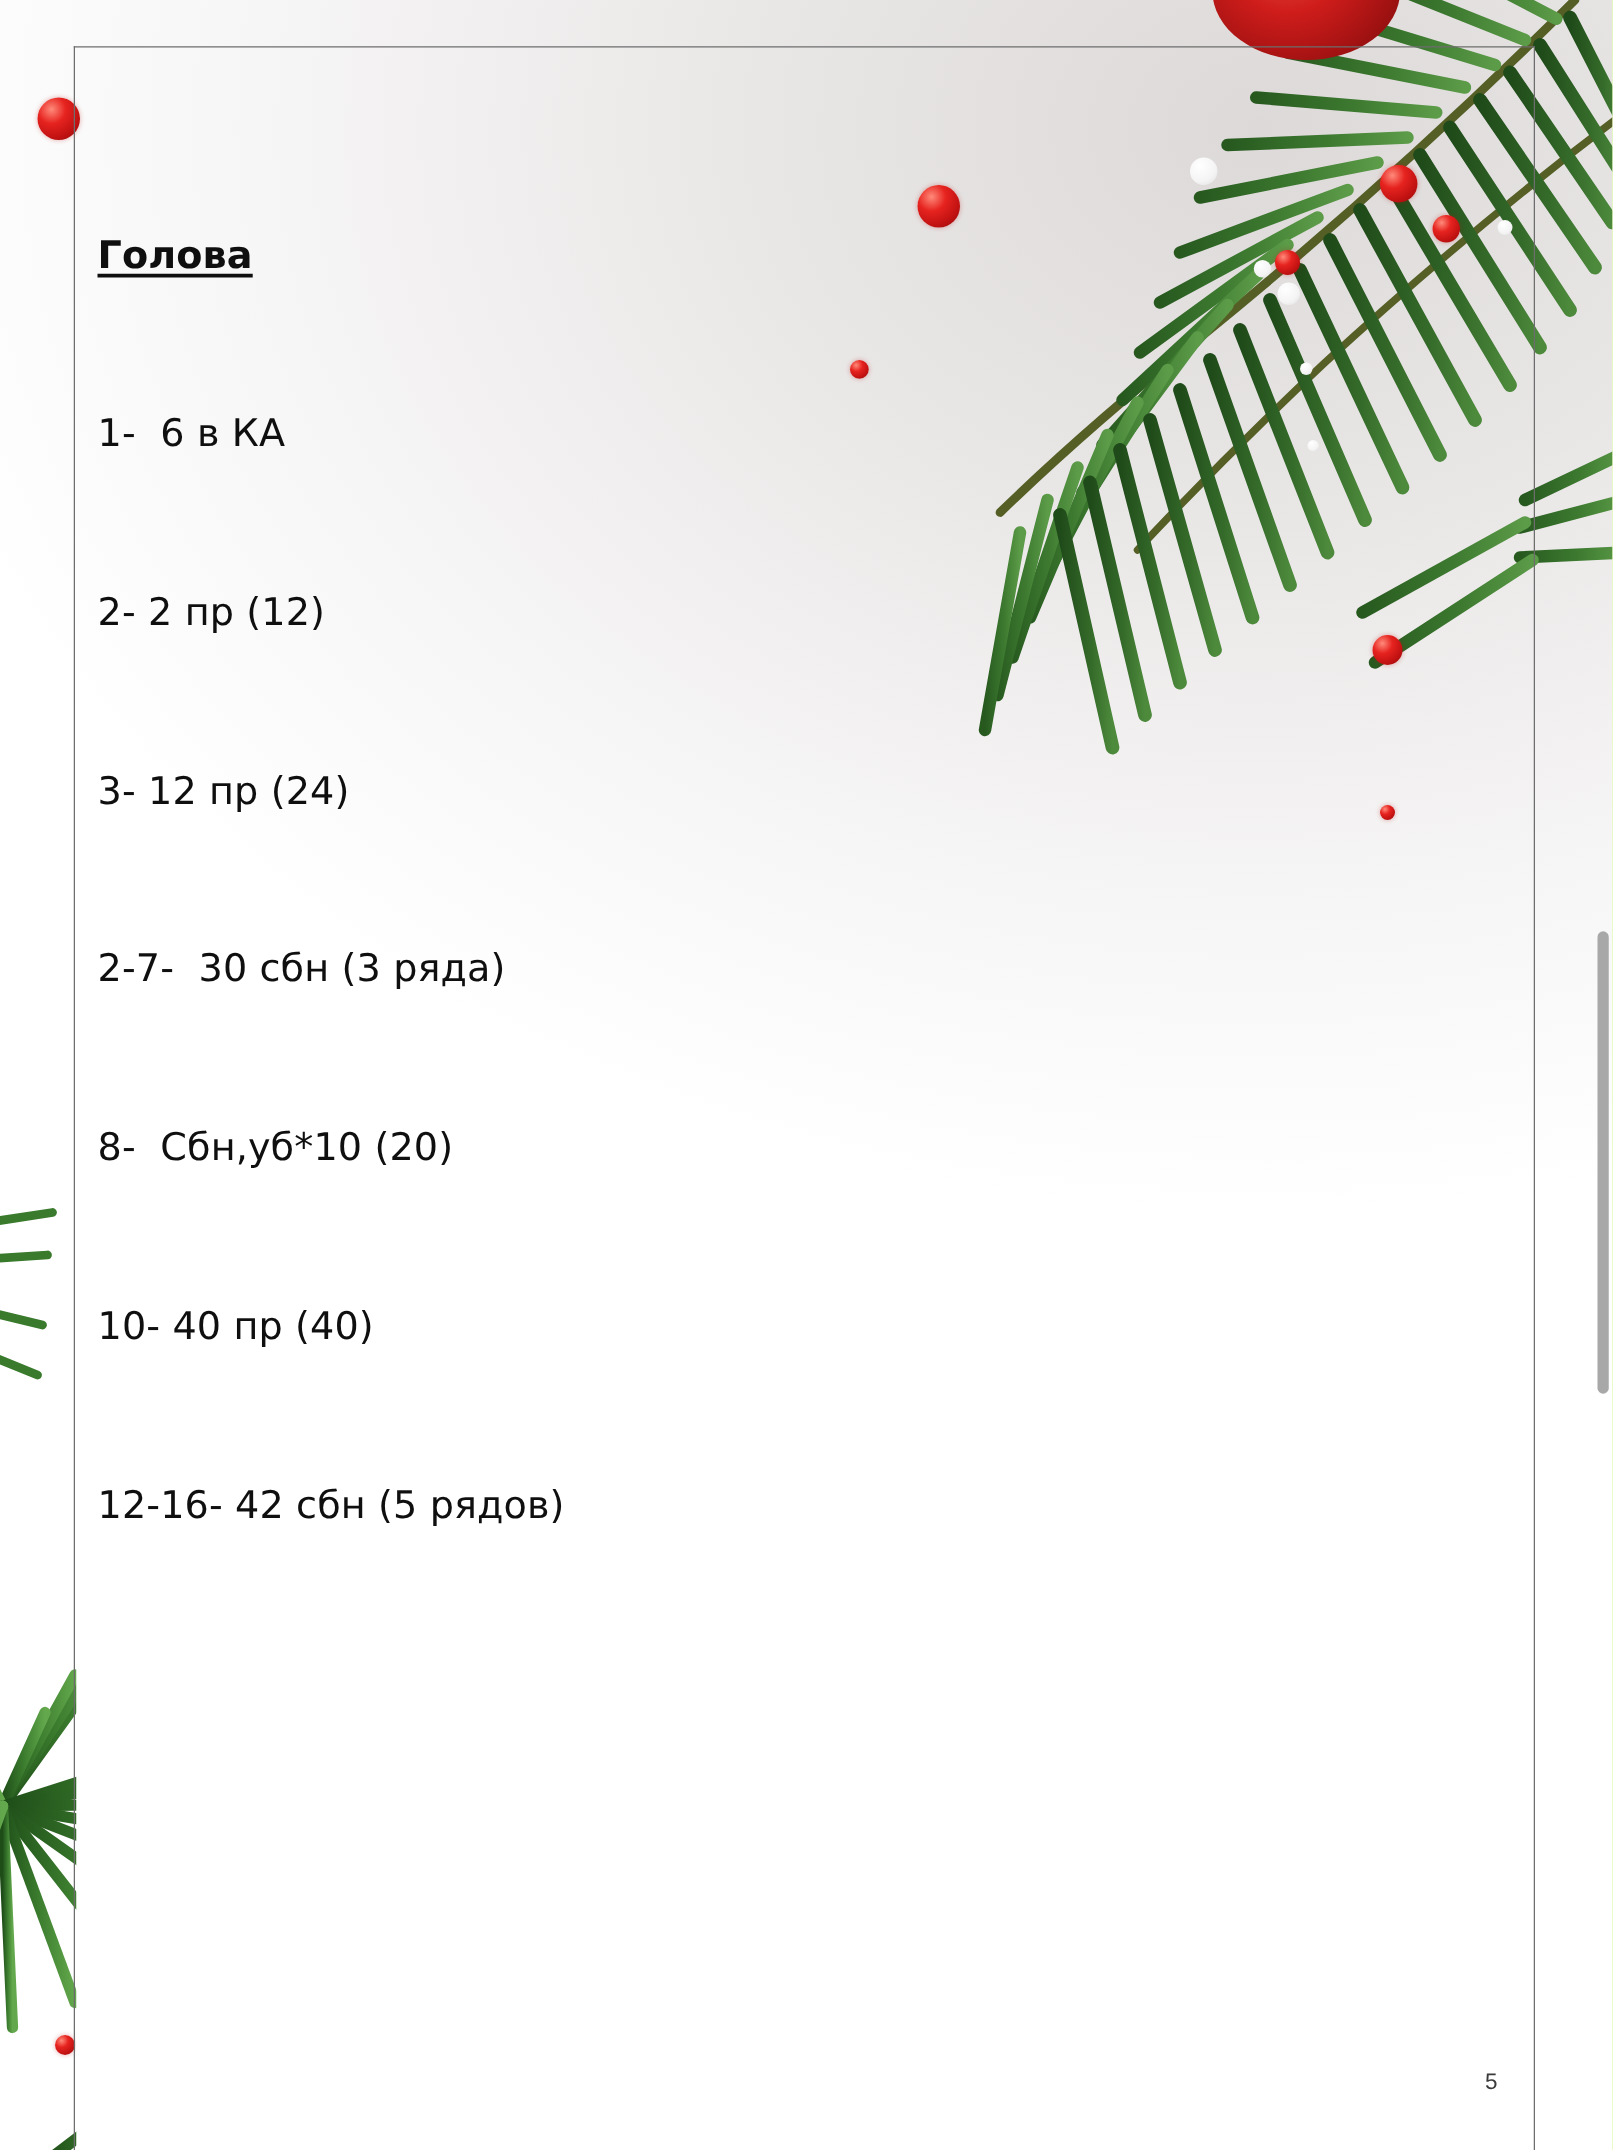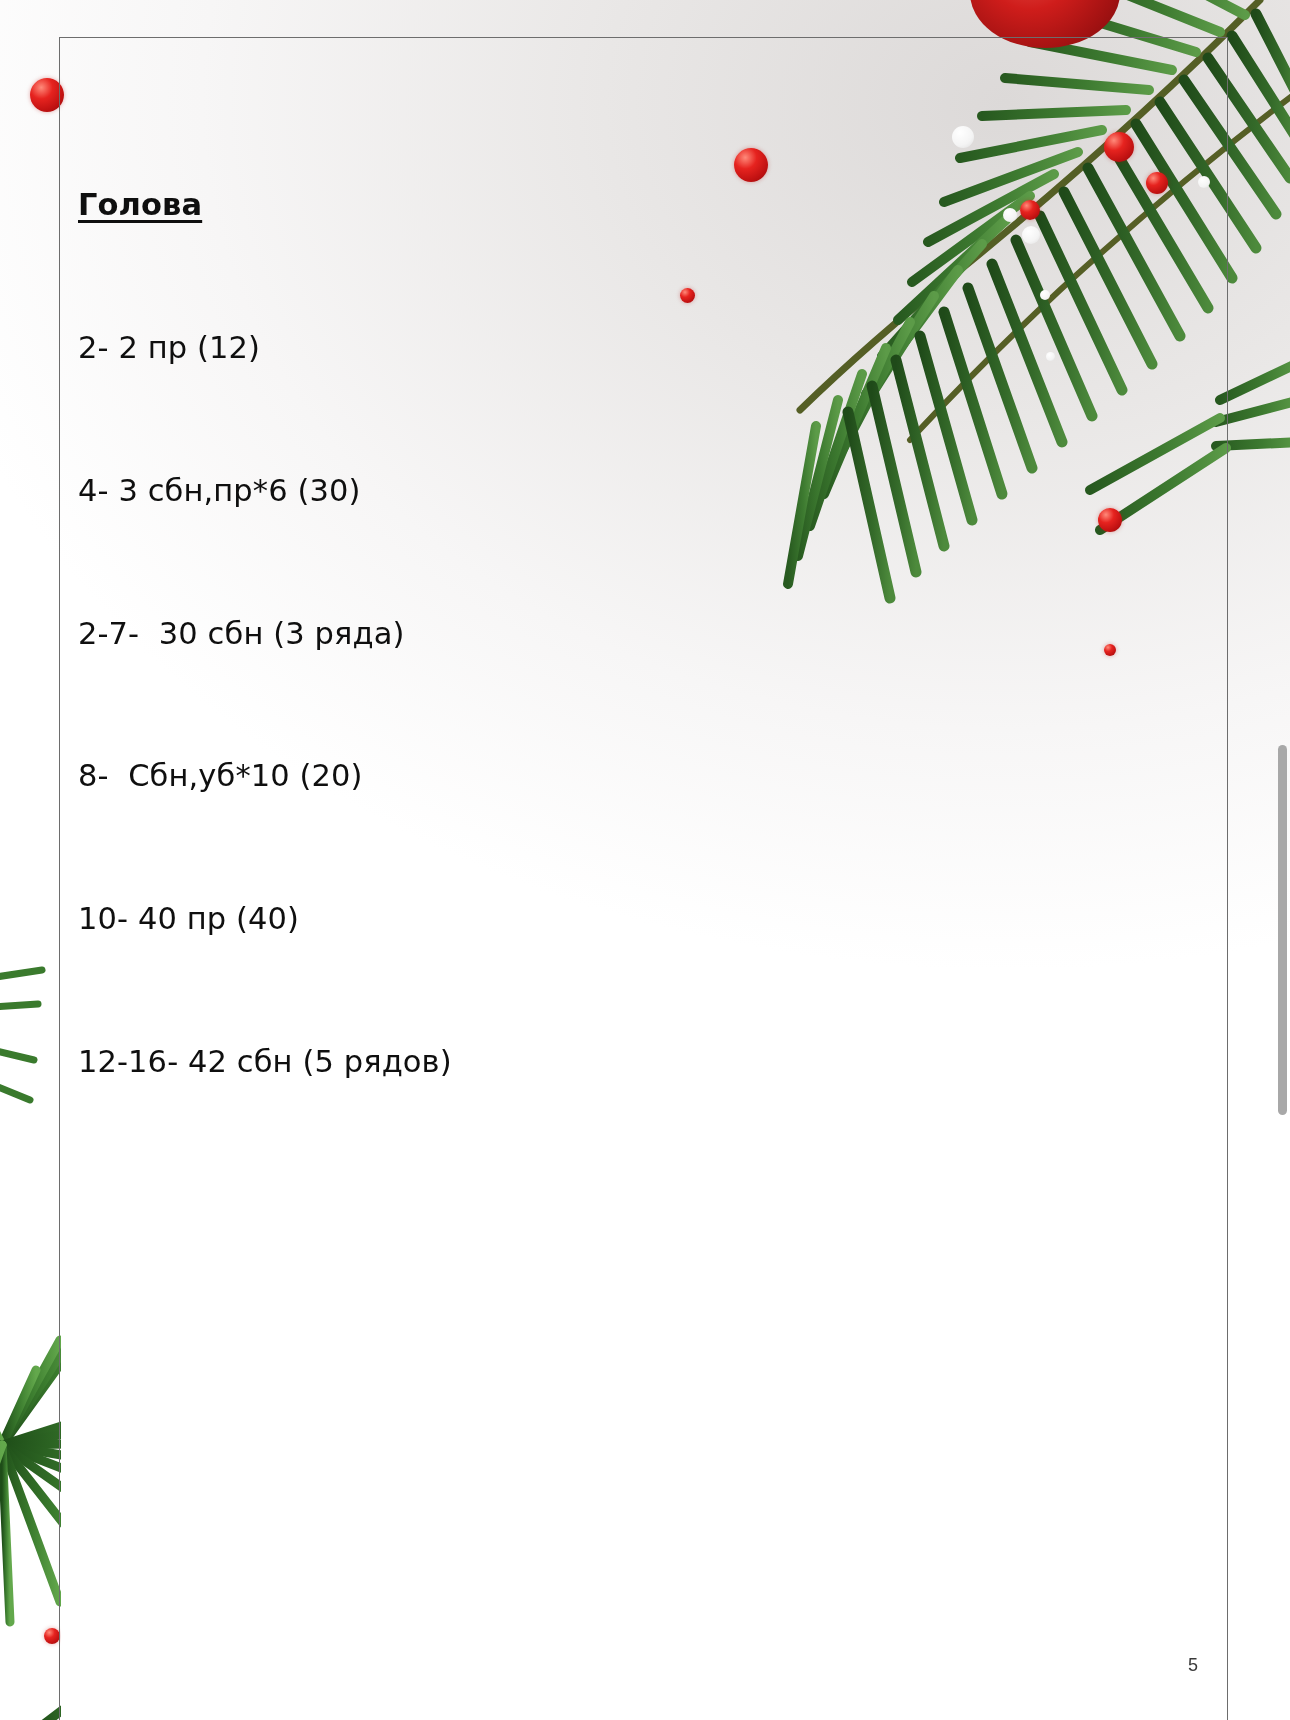--- a/index.html
+++ b/index.html
@@ -274,22 +274,23 @@
   <div class="berry" style="left:44px; top:1628px; width:16px; height:16px;"></div>
   <div class="berry" style="left:82px; top:1668px; width:26px; height:26px;"></div>
   <div class="berry" style="left:124px; top:1678px; width:42px; height:42px;"></div>
 
   <div id="paper-white"></div>
 
   <div id="doc-frame"></div>
 
   <div id="text-block">
     <span class="ln"><span class="hd">Голова</span></span>
+    <span class="ln">1-  6 в КА</span>
     <span class="ln">2- 2 пр (12)</span>
-    <span class="ln">4- 3 сбн,пр*6 (30)</span>
+    <span class="ln">3- 12 пр (24)</span>
     <span class="ln">2-7-  30 сбн (3 ряда)</span>
     <span class="ln">8-  Сбн,уб*10 (20)</span>
     <span class="ln">10- 40 пр (40)</span>
     <span class="ln">12-16- 42 сбн (5 рядов)</span>
     
     
     
     
     
     

